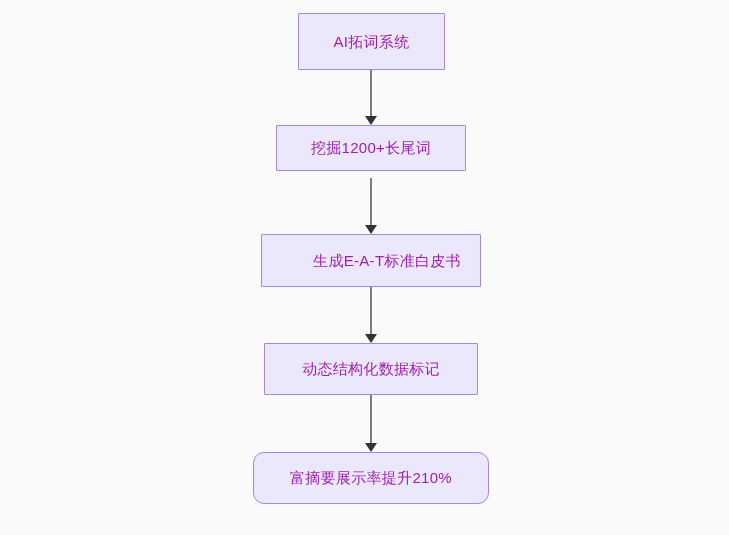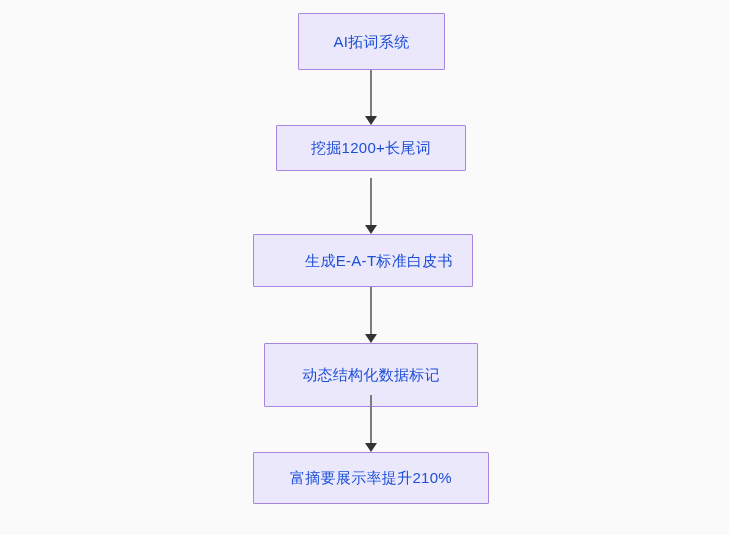--- a/index.html
+++ b/index.html
@@ -26,39 +26,39 @@
 
   .flow-node {
     position: absolute;
     box-sizing: border-box;
     background: #ebe8fb;
     border: 1px solid #a886e0;
     border-radius: 1px;
     display: flex;
     align-items: center;
     justify-content: center;
-    color: #1d4ed8;
+    color: #a21caf;
     font-size: 15px;
     line-height: 1.2;
     letter-spacing: 0.3px;
     white-space: nowrap;
     user-select: none;
   }
 
   .node-label {
     display: block;
     text-align: center;
   }
 
   
   #node-0 { left: 298px; top: 13px;  width: 147px; height: 57px; }
   #node-1 { left: 276px; top: 125px; width: 190px; height: 46px; }
-  #node-2 { left: 253px; top: 234px; width: 220px; height: 53px; padding-left: 32px; }
-  #node-3 { left: 264px; top: 343px; width: 214px; height: 64px; }
-  #node-4 { left: 253px; top: 452px; width: 236px; height: 52px; }
+  #node-2 { left: 261px; top: 234px; width: 220px; height: 53px; padding-left: 32px; }
+  #node-3 { left: 264px; top: 343px; width: 214px; height: 52px; }
+  #node-4 { left: 253px; top: 452px; width: 236px; height: 52px; border-radius: 11px; }
 
   .connector {
     position: absolute;
     width: 14px;
     left: 364px;
   }
   .connector .line {
     position: absolute;
     left: 6px;
     top: 0;

